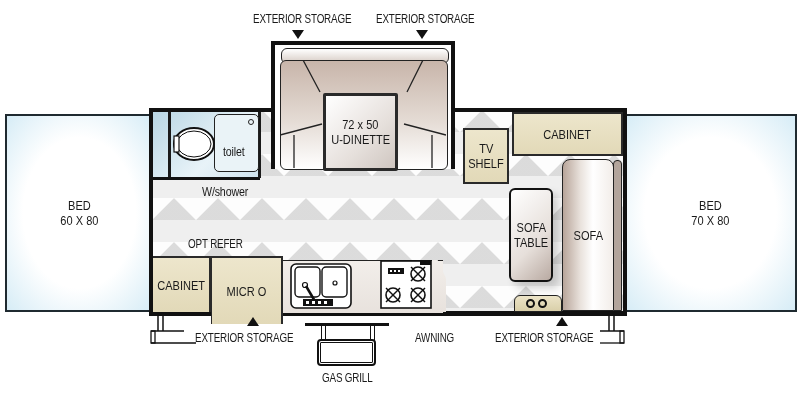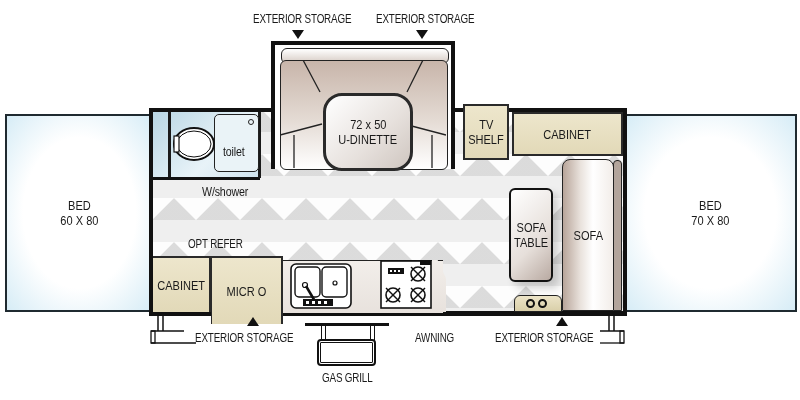--- a/index.html
+++ b/index.html
@@ -50,21 +50,21 @@
 <div class="abs" style="left:280px;top:60px;width:166px;height:108px;border:1.5px solid #222;border-radius:6px;
             background:linear-gradient(180deg,#c8b5aa 0%,#e4dbd4 55%,#ffffff 100%);"></div>
 <svg class="abs" style="left:280px;top:60px;" width="166" height="108">
   <line x1="23" y1="0" x2="40" y2="32" stroke="#222" stroke-width="1.3"></line>
   <line x1="143" y1="0" x2="127" y2="32" stroke="#222" stroke-width="1.3"></line>
   <line x1="0" y1="75" x2="42" y2="64" stroke="#222" stroke-width="1.3"></line>
   <line x1="166" y1="75" x2="124" y2="64" stroke="#222" stroke-width="1.3"></line>
   <line x1="14" y1="75" x2="14" y2="108" stroke="#222" stroke-width="1.3"></line>
   <line x1="152" y1="75" x2="152" y2="108" stroke="#222" stroke-width="1.3"></line>
 </svg>
-<div class="abs ctr" style="left:323px;top:93px;width:90px;height:78px;border:3px solid #2a2a2a;border-radius:19px;box-sizing:border-box;
+<div class="abs ctr" style="left:323px;top:93px;width:75px;height:78px;border:3px solid #2a2a2a;border-radius:2px;box-sizing:border-box;
             background:linear-gradient(135deg,#ffffff 0%,#e6e0dc 60%,#cfc6c0 100%);">
   <span>72 x 50</span>
   <span>U-DINETTE</span>
 </div>
 
 <div class="lbl" style="left:253px;top:12px;">EXTERIOR STORAGE</div>
 <div class="abs tri" style="left:292px;top:30px;"></div>
 <div class="lbl" style="left:376px;top:12px;">EXTERIOR STORAGE</div>
 <div class="abs tri" style="left:416px;top:30px;"></div>
 
@@ -74,21 +74,21 @@
 <div class="abs" style="left:214px;top:114px;width:43px;height:56px;border:1.5px solid #222;border-radius:5px;background:#eaf3f7;"></div>
 <div class="abs" style="left:248px;top:119px;width:4px;height:4px;border:1.2px solid #222;border-radius:50%;"></div>
 <svg class="abs" style="left:172px;top:124px;" width="44" height="40">
   <ellipse cx="22" cy="20" rx="20" ry="16" fill="#ffffff" stroke="#111" stroke-width="2"></ellipse>
   <ellipse cx="22" cy="20" rx="17" ry="13" fill="none" stroke="#111" stroke-width="1"></ellipse>
   <rect x="2" y="12" width="5" height="16" fill="#fff" stroke="#111" stroke-width="1.2"></rect>
 </svg>
 <div class="lbl" style="left:223px;top:144px;font-size:13px;">toilet</div>
 <div class="lbl" style="left:202px;top:184px;font-size:13px;">W/shower</div>
 
-<div class="abs cab ctr" style="left:463px;top:104px;width:46px;height:56px;box-sizing:border-box;">
+<div class="abs cab ctr" style="left:463px;top:128px;width:46px;height:56px;box-sizing:border-box;">
   <span>TV</span>
   <span>SHELF</span>
 </div>
 
 <div class="abs cab ctr" style="left:512px;top:112px;width:111px;height:44px;box-sizing:border-box;">
   <span>CABINET</span>
 </div>
 
 <div class="abs ctr" style="left:509px;top:188px;width:44px;height:94px;border:2px solid #111;border-radius:6px;box-sizing:border-box;
             background:linear-gradient(135deg,#ffffff 0%,#e6dfda 60%,#b9aaa2 100%);box-shadow:6px 6px 8px rgba(0,0,0,0.18);">

